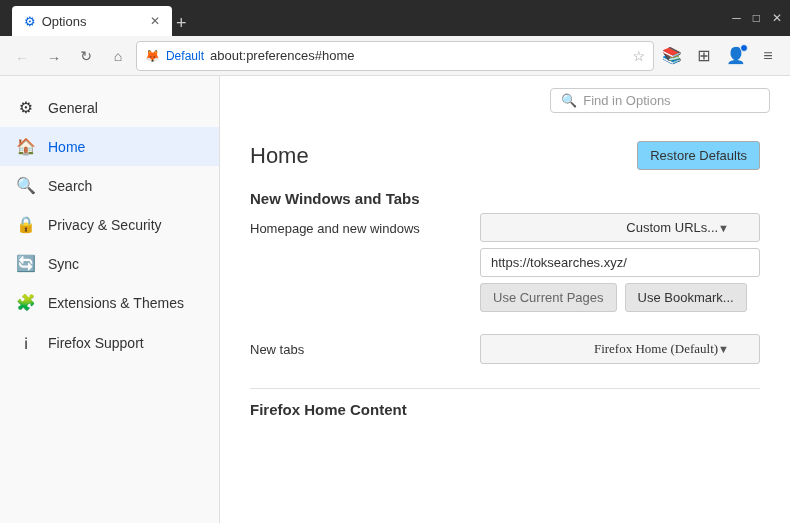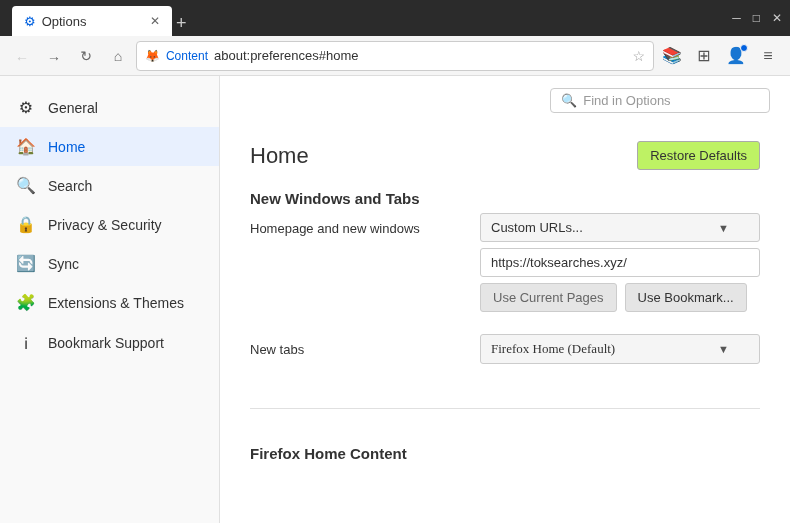--- a/index.html
+++ b/index.html
@@ -194,21 +194,21 @@
       margin-bottom: 20px;
       display: flex;
       align-items: center;
       justify-content: space-between;
     }
     .restore-btn {
       font-size: 13px;
       padding: 6px 12px;
       border: 1px solid #aaa;
       border-radius: 3px;
-      background: #bef264;
+      background: #7dd3fc;
       cursor: pointer;
       color: #333;
     }
 
     .section-title {
       font-size: 15px;
       font-weight: 600;
       color: #333;
       margin-bottom: 6px;
     }
@@ -235,21 +235,21 @@
     .select-like {
       border: 1px solid #ccc;
       border-radius: 3px;
       background: #f5f5f5;
       padding: 6px 30px 6px 10px;
       font-size: 13px;
       color: #333;
       cursor: pointer;
       display: flex;
       align-items: center;
-      justify-content: space-between;
+      justify-content: flex-end;
       width: 100%;
     }
     .select-arrow {
       color: #555;
       font-size: 11px;
     }
 
     .url-input {
       border: 1px solid #ccc;
       border-radius: 3px;
@@ -291,23 +291,23 @@
       margin-top: 22px;
     }
     .new-tabs-label {
       width: 230px;
       font-size: 13px;
       color: #333;
       flex-shrink: 0;
     }
 
     .section2 {
-      margin-top: 44px;
+      margin-top: 24px;
       border-top: 1px solid #e0e0e0;
-      padding-top: 36px;
+      padding-top: 12px;
     }
 
     
     .main::-webkit-scrollbar { width: 10px; }
     .main::-webkit-scrollbar-track { background: #f0f0f0; }
     .main::-webkit-scrollbar-thumb { background: #c0c0c0; border-radius: 5px; }
     .sidebar::-webkit-scrollbar { width: 6px; }
   </style>
 </head>
 <body>
@@ -329,21 +329,21 @@
 </div>
 
 <div class="toolbar">
   <button class="nav-btn disabled">←</button>
   <button class="nav-btn">→</button>
   <button class="nav-btn">↻</button>
   <button class="nav-btn">⌂</button>
 
   <div class="address-bar">
     <span class="ff-icon">🦊</span>
-    <span style="color:#0060df;font-size:12px;">Content</span>
+    <span style="color:#0060df;font-size:12px;">Default</span>
     <span class="address-url">about:preferences#home</span>
     <span class="address-star">☆</span>
   </div>
 
   <div class="toolbar-icons">
     <div class="toolbar-icon-btn">
       <span style="font-size:16px;">📚</span>
     </div>
     <div class="toolbar-icon-btn">
       <span style="font-size:16px;">⊞</span>
@@ -380,21 +380,21 @@
     <div class="sidebar-item">
       <span class="si-icon">🔄</span>
       <span>Sync</span>
     </div>
     <div class="sidebar-item">
       <span class="si-icon">🧩</span>
       <span>Extensions &amp; Themes</span>
     </div>
     <div class="sidebar-item">
       <span class="si-icon">ℹ</span>
-      <span>Bookmark Support</span>
+      <span>Firefox Support</span>
     </div>
   </div>
 
   <div class="main">
 
     <div class="find-options-container">
       <div class="find-options-input">
         <span style="font-size:13px;">🔍</span>
         <span>Find in Options</span>
       </div>

